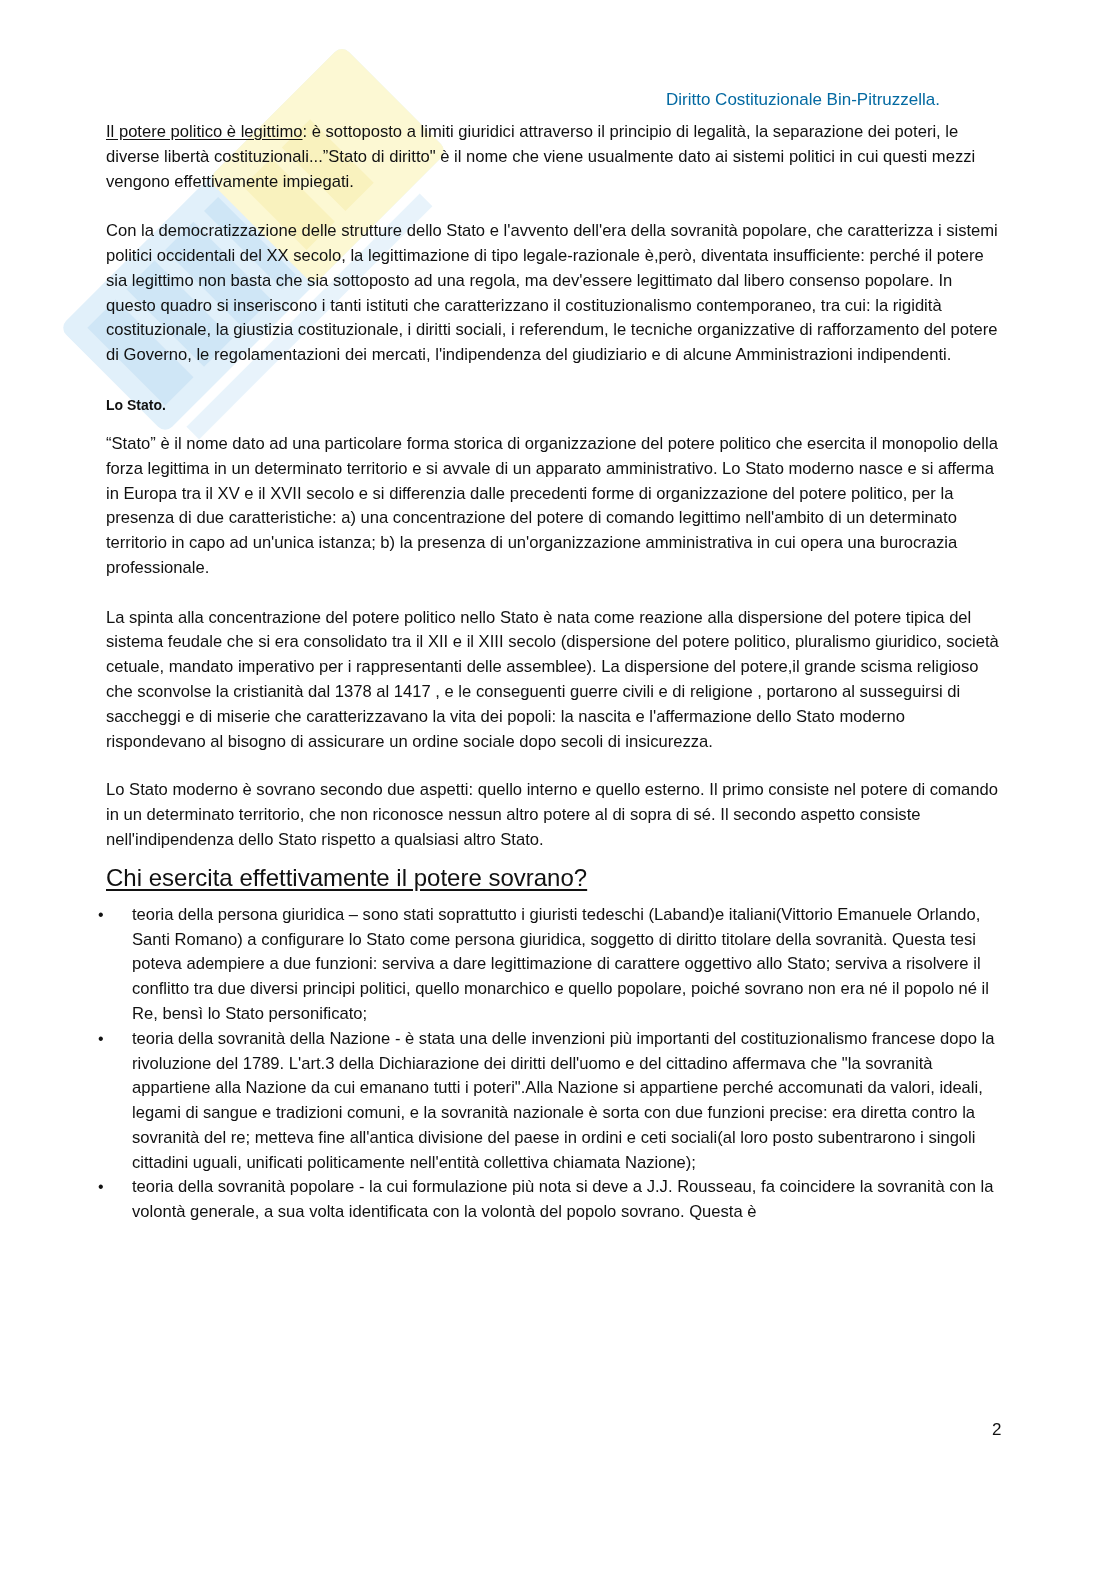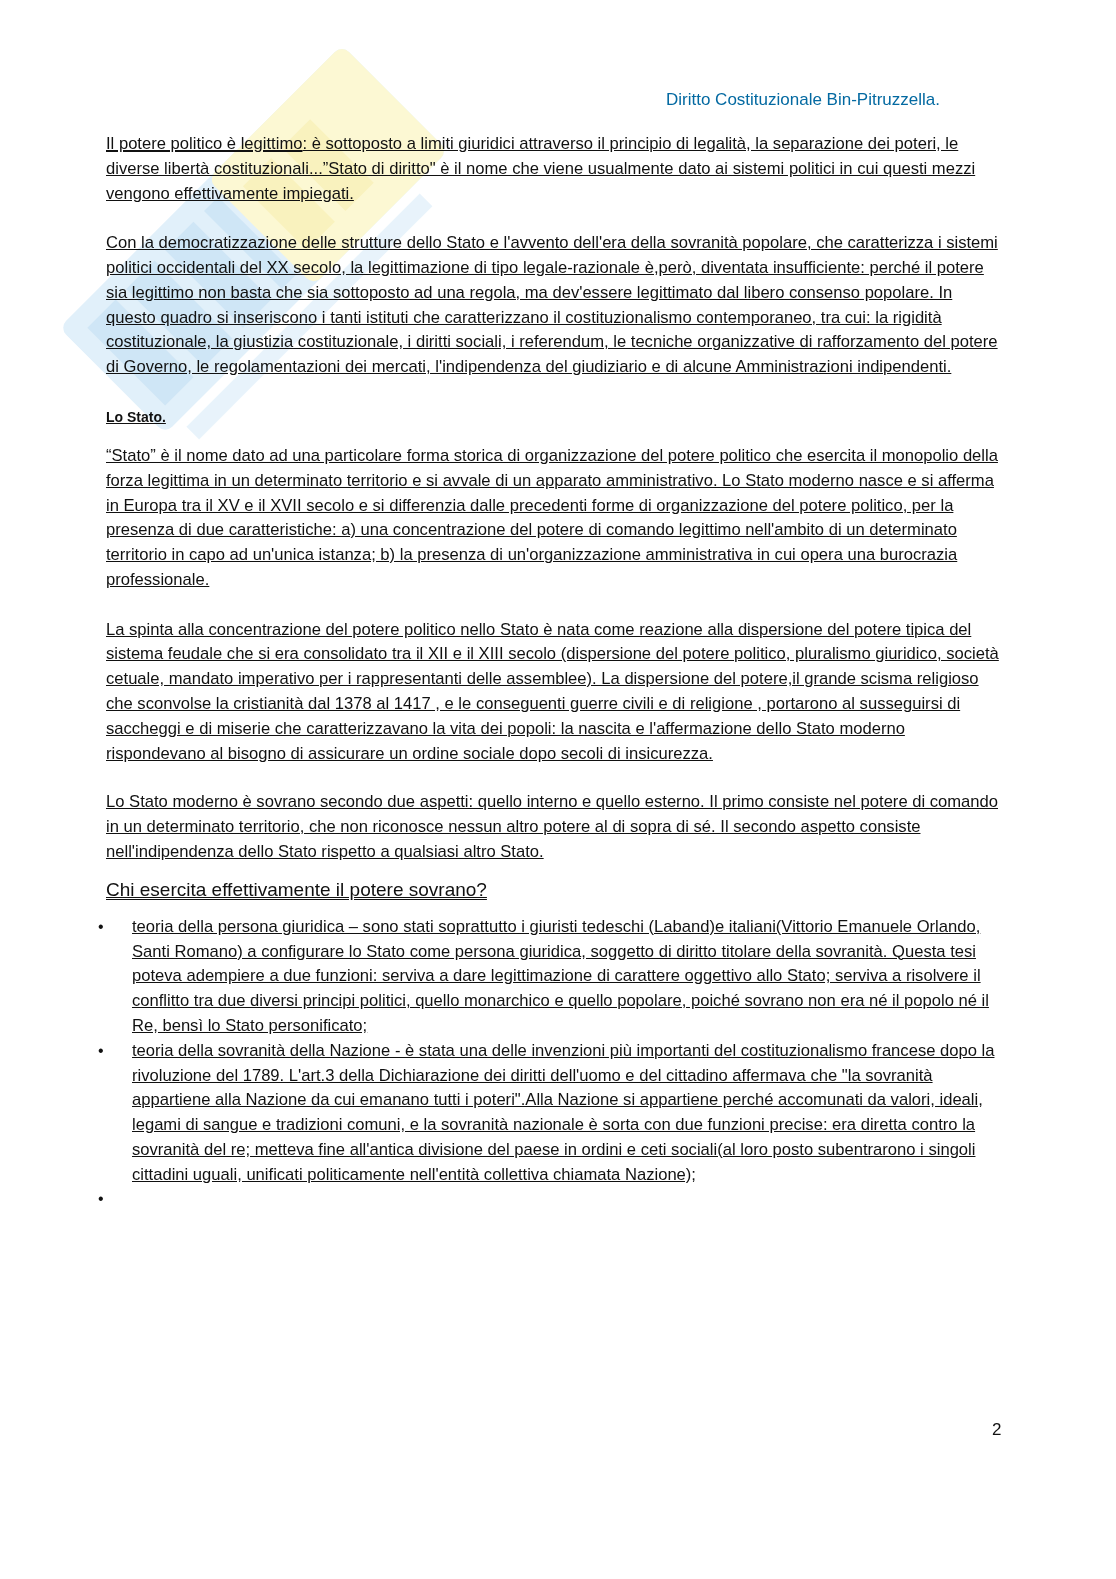--- a/index.html
+++ b/index.html
@@ -36,40 +36,39 @@
       top: 66px;
       right: 176px;
       font-size: 17px;
       color: #0369a1;
       z-index: 1;
       margin-top: 24px;
     }
     .content {
       position: absolute;
       left: 106px;
-      top: 132px;
+      top: 120px;
       width: 900px;
       font-size: 16.6px;
       line-height: 24.8px;
       z-index: 1;
-      text-decoration: underline;
     }
     .content p {
       margin: 0 0 24.8px 0;
     }
     .u { text-decoration: underline; text-underline-offset: 2px; }
     h2.section {
       margin: 0 0 14px 0;
       font-size: 14px;
       font-weight: bold;
       line-height: 26px;
     }
     h3.sub {
       margin: 0 0 12px 0;
-      font-size: 19px;
+      font-size: 24px;
       font-weight: normal;
       text-decoration: underline;
       text-underline-offset: 3px;
       line-height: 26px;
     }
     ul.bullets {
       list-style: none;
       margin: 0;
       padding: 0;
     }
@@ -135,18 +134,19 @@
       <li>
         <span class="bullet">•</span>
         <span>teoria della persona giuridica – sono stati soprattutto i giuristi tedeschi (Laband)e italiani(Vittorio Emanuele Orlando, Santi Romano) a configurare lo Stato come persona giuridica,  soggetto di diritto titolare della sovranità. Questa tesi poteva adempiere a due funzioni: serviva a dare legittimazione di carattere oggettivo allo Stato; serviva a risolvere il conflitto tra due diversi principi politici, quello monarchico e quello popolare, poiché sovrano non era né il popolo né il Re, bensì lo Stato personificato;</span>
       </li>
       <li>
         <span class="bullet">•</span>
         <span>teoria della sovranità della Nazione - è stata una delle invenzioni più importanti del costituzionalismo francese dopo la rivoluzione del 1789. L'art.3 della Dichiarazione dei diritti dell'uomo e del cittadino affermava che "la sovranità appartiene alla Nazione da cui emanano tutti i poteri".Alla Nazione si appartiene perché accomunati da valori, ideali, legami di sangue e tradizioni comuni, e la sovranità nazionale è sorta con due funzioni precise: era diretta contro la sovranità del re;  metteva fine all'antica divisione del paese in ordini e ceti sociali(al loro posto subentrarono i singoli cittadini uguali, unificati politicamente nell'entità collettiva chiamata Nazione);</span>
       </li>
       <li>
         <span class="bullet">•</span>
+        <span>teoria della sovranità popolare - la cui formulazione più nota si deve a J.J. Rousseau, fa coincidere la sovranità con la volontà generale, a sua volta identificata con la volontà del popolo sovrano. Questa è</span>
       </li>
     </ul>
   </div>
 
   <div class="page-number">2</div>
 </div>
 
 </body></html>

